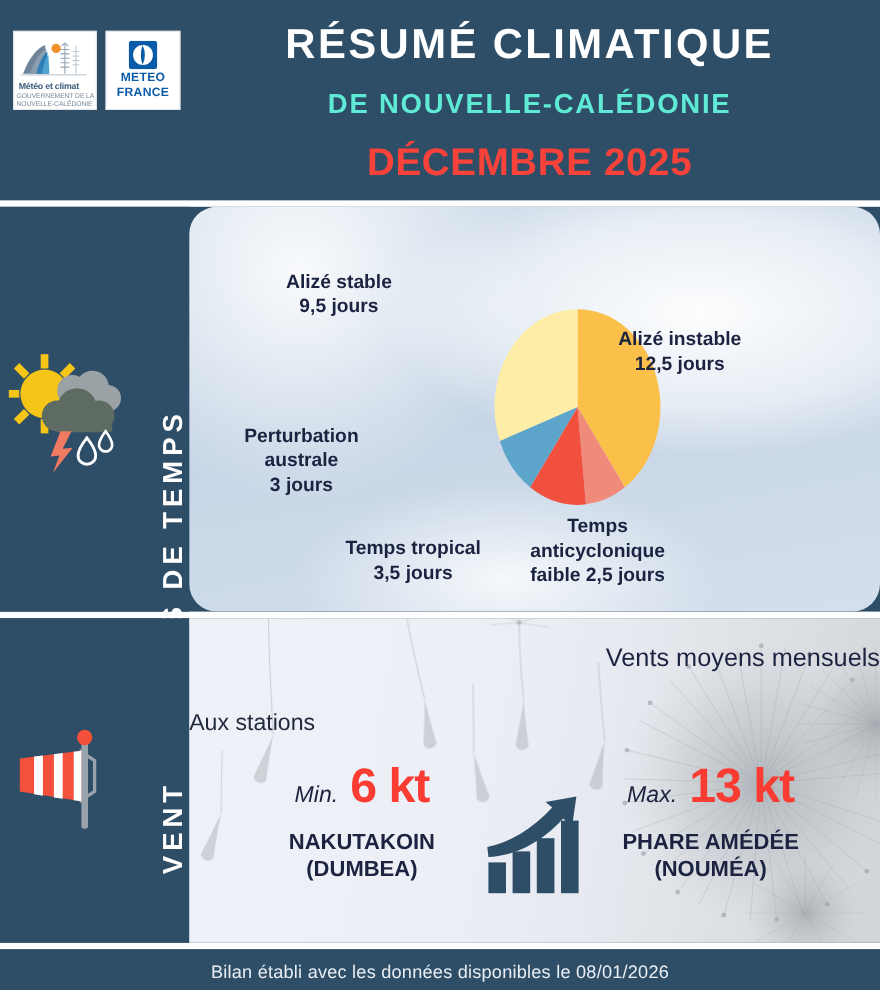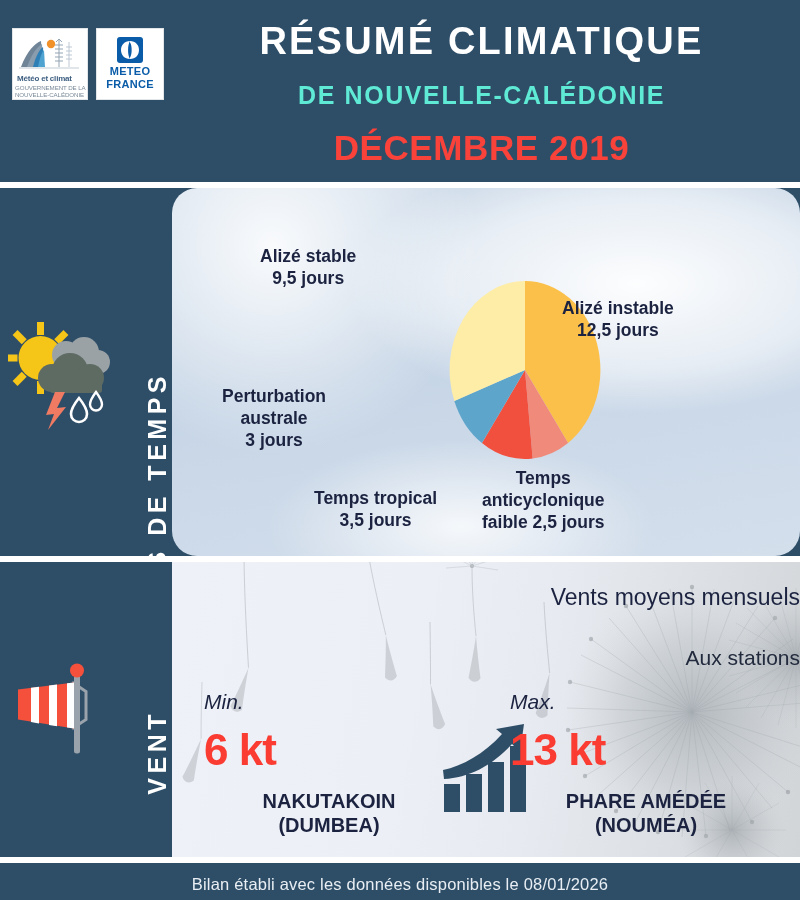--- a/index.html
+++ b/index.html
@@ -86,27 +86,27 @@
     flex:1; position:relative; overflow:hidden;
     background:linear-gradient(100deg,#eef1f7 0%, #eceff5 38%, #e7eaf0 58%, #dcdfe3 80%, #d2d5d8 100%);
   }
   .dandelion { position:absolute; inset:0; pointer-events:none; }
 
   .wind-title {
     position:absolute; left:0; right:0; top:22px; text-align:right;
     color:#1b2340; font-weight:normal; font-size:23px; white-space:nowrap;
   }
   .wind-sub {
-    position:absolute; left:0; right:0; top:84px; text-align:right;
+    position:absolute; left:0; right:0; top:84px; text-align:left;
     color:#222a3d; font-weight:normal; font-size:21px; white-space:nowrap;
   }
   .stat { position:absolute; text-align:center; }
   .stat-min { left:32px; top:128px; width:250px; }
   .stat-max { left:338px; top:128px; width:272px; }
-  .stat-row { display:flex; align-items:baseline; justify-content:center; gap:11px;flex-direction:column; }
+  .stat-row { display:flex; align-items:baseline; justify-content:center; gap:11px; }
   .stat-pref { font-style:italic; font-size:21px; color:#1b2340; font-weight:normal; }
   .stat-val  { font-size:44px; font-weight:bold; color:#fa3c32; letter-spacing:-1px; }
   .stat-name { margin-top:14px; color:#1b2340; font-weight:bold; font-size:20px; line-height:1.22; white-space:nowrap;}
 
   .growth { position:absolute; left:270px; top:160px; }
 
   
   .divider { height:6px; background:#ffffff; }
   .footer {
     height:42px; background:#2e4e68; color:#e8eef3;
@@ -159,21 +159,21 @@
         </svg>
         <div class="mf-t1">METEO</div>
         <div class="mf-t2">FRANCE</div>
       </div>
 
     </div>
 
     <div class="title-block">
       <div class="title-main">RÉSUMÉ CLIMATIQUE</div>
       <div class="title-sub">DE NOUVELLE-CALÉDONIE</div>
-      <div class="title-month">DÉCEMBRE 2019</div>
+      <div class="title-month">DÉCEMBRE 2025</div>
     </div>
   </div>
 
   <div class="divider"></div>
 
   <div class="panel weather">
 
     <div class="panel-rail">
       <svg class="rail-icon" width="105" height="120" viewBox="0 0 105 120">
         <g fill="#f5c518">

